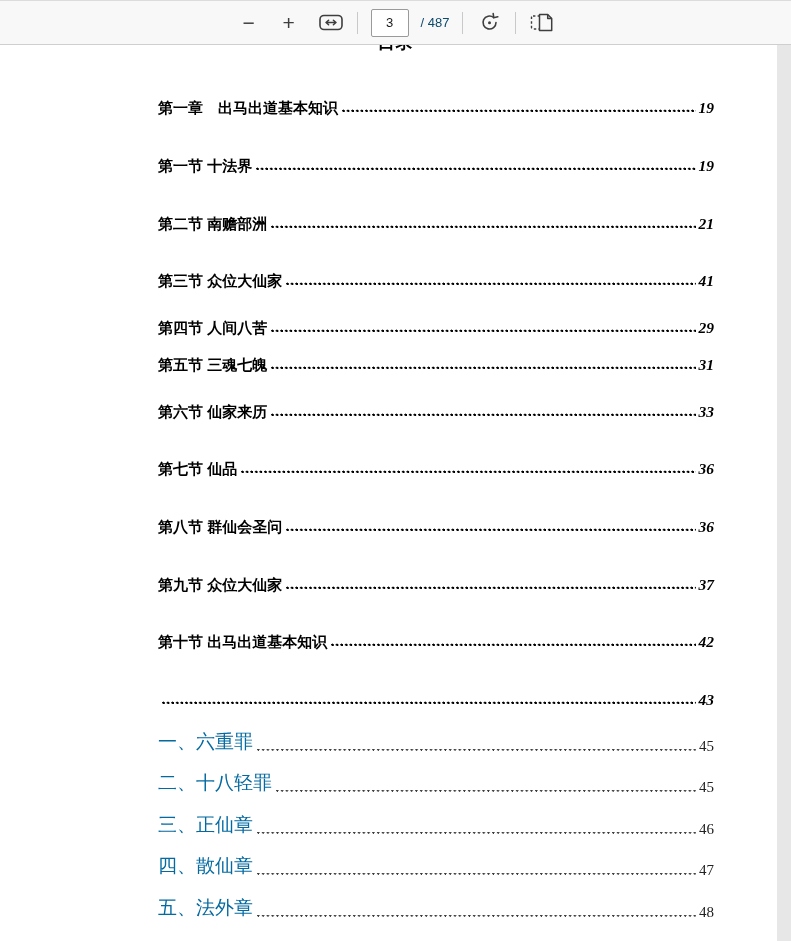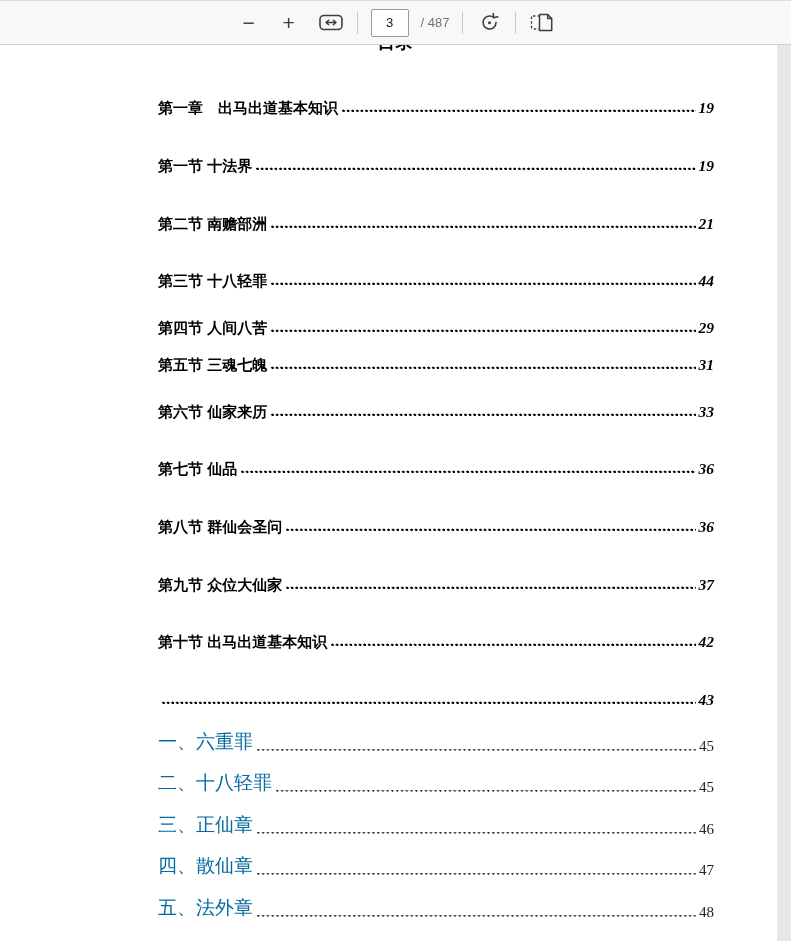--- a/index.html
+++ b/index.html
@@ -19,21 +19,21 @@
     display:flex;align-items:center;justify-content:center;
     color:#3e3e3e;height:32px;min-width:26px;
   }
   .tb-glyph{font-size:21px;line-height:1;color:#3e3e3e;font-weight:400;}
   .tb-sep{width:1px;height:22px;background:#c9c9c9;margin:0 13px;}
   .page-box{
     width:38px;height:28px;box-sizing:border-box;border:1px solid #9a9a9a;
     border-radius:2px;background:#fff;text-align:center;font-size:13px;
     color:#1b1b1b;font-family:"Liberation Sans",sans-serif;outline:none;padding:0;
   }
-  .page-count{font-size:13px;color:#737373;margin-left:12px;white-space:nowrap;}
+  .page-count{font-size:13px;color:#0c4a6e;margin-left:12px;white-space:nowrap;}
   
   .scrollbar-track{
     position:absolute;right:0;top:45px;width:14px;height:896px;background:#e7e7e7;z-index:9;
   }
   
   .doc-title{
     position:absolute;top:30px;left:0;width:791px;text-align:center;
     font-size:18px;font-weight:700;color:#000;z-index:1;
   }
   .toc-row{
@@ -114,23 +114,23 @@
   <span class="lbl">第一节 十法界</span>
   <span class="leader"></span>
   <span class="pg">19</span>
 </div>
 <div class="toc-row bold" style="top:215px">
   <span class="lbl">第二节 南赡部洲</span>
   <span class="leader"></span>
   <span class="pg">21</span>
 </div>
 <div class="toc-row bold" style="top:272px">
-  <span class="lbl">第三节 十八轻罪</span>
+  <span class="lbl">第三节 众位大仙家</span>
   <span class="leader"></span>
-  <span class="pg">44</span>
+  <span class="pg">41</span>
 </div>
 <div class="toc-row bold" style="top:319px">
   <span class="lbl">第四节 人间八苦</span>
   <span class="leader"></span>
   <span class="pg">29</span>
 </div>
 <div class="toc-row bold" style="top:356px">
   <span class="lbl">第五节 三魂七魄</span>
   <span class="leader"></span>
   <span class="pg">31</span>

